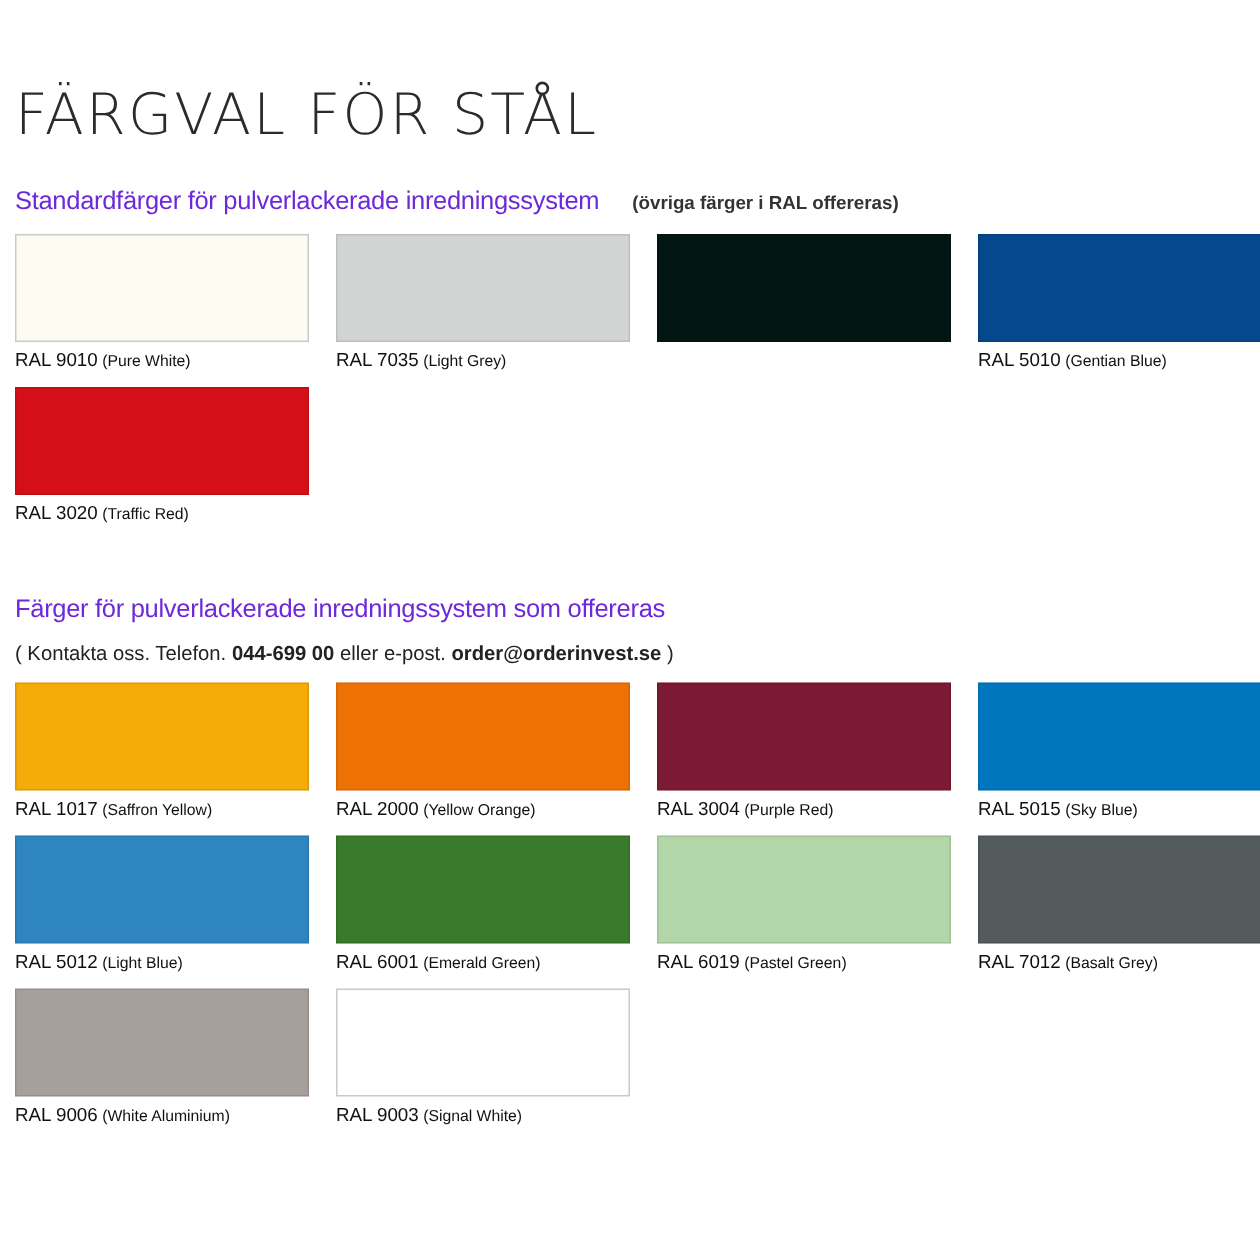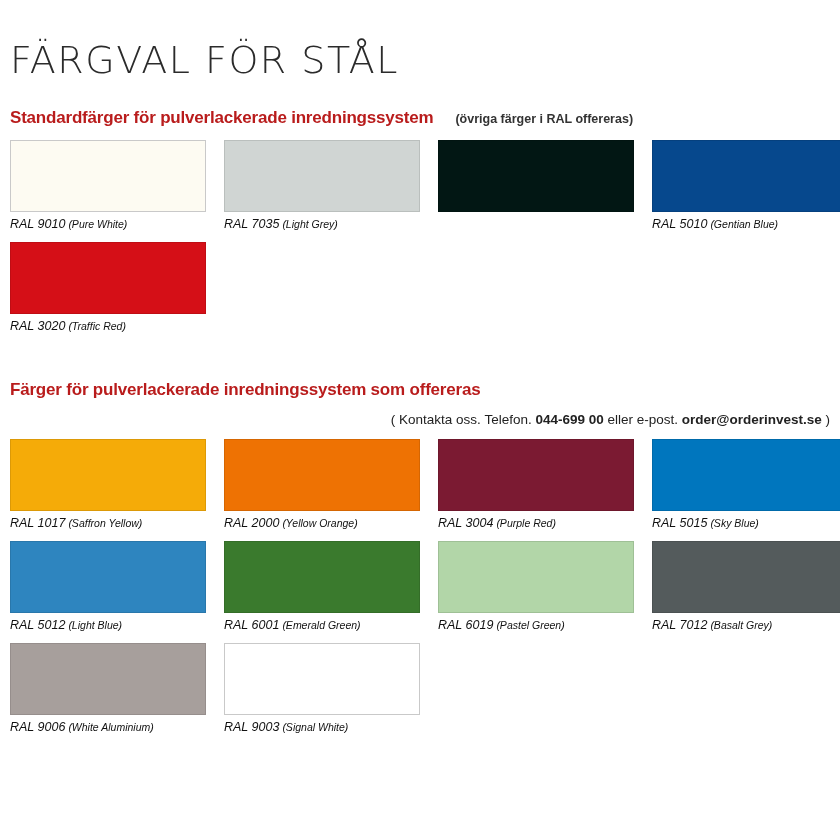--- a/index.html
+++ b/index.html
@@ -12,21 +12,21 @@
     background: #ffffff;
     font-family: "Liberation Sans", sans-serif;
     color: #1a1a1a;
     overflow: hidden;
   }
   .page {
     position: relative;
     width: 840px;
     height: 620px;
     box-sizing: border-box;
-    padding: 0 10px;
+    padding: 16px 10px;
   }
 
   
   .page-title {
     font-size: 38px;
     font-weight: 300;
     letter-spacing: 1.5px;
     color: #2b2b2b;
     margin: 0;
     padding-top: 40px;
@@ -39,38 +39,37 @@
     margin-top: 0;
   }
   .section-head-row {
     display: flex;
     align-items: baseline;
     gap: 22px;
     margin-bottom: 12px;
   }
   .section-title {
     font-size: 17px;
-    font-weight: bold;
-    color: #b91c1c;
+    font-weight: normal;
+    color: #6d28d9;
     letter-spacing: -0.2px;
     white-space: nowrap;
   }
   .section-note {
     font-size: 12.5px;
     font-weight: bold;
     color: #333;
     white-space: nowrap;
   }
   .section-sub {
     font-size: 13.5px;
     color: #222;
     margin-top: 2px;
     margin-bottom: 12px;
     white-space: nowrap;
-    text-align: right;
   }
   .section-sub .strong {
     font-weight: bold;
   }
 
   
   .swatch-grid {
     display: grid;
     grid-template-columns: repeat(4, 196px);
     column-gap: 18px;
@@ -87,21 +86,20 @@
   }
   .swatch-chip.bordered {
     border: 1px solid #c9c9c9;
   }
   .swatch-label {
     margin-top: 5px;
     font-size: 12.5px;
     color: #111;
     white-space: nowrap;
     line-height: 1.2;
-    font-style: italic;
   }
   .swatch-code {
     font-size: 12.5px;
   }
   .swatch-name {
     font-size: 10.5px;
     margin-left: 3px;
   }
 
   .section-spacer-lg { height: 46px; }

